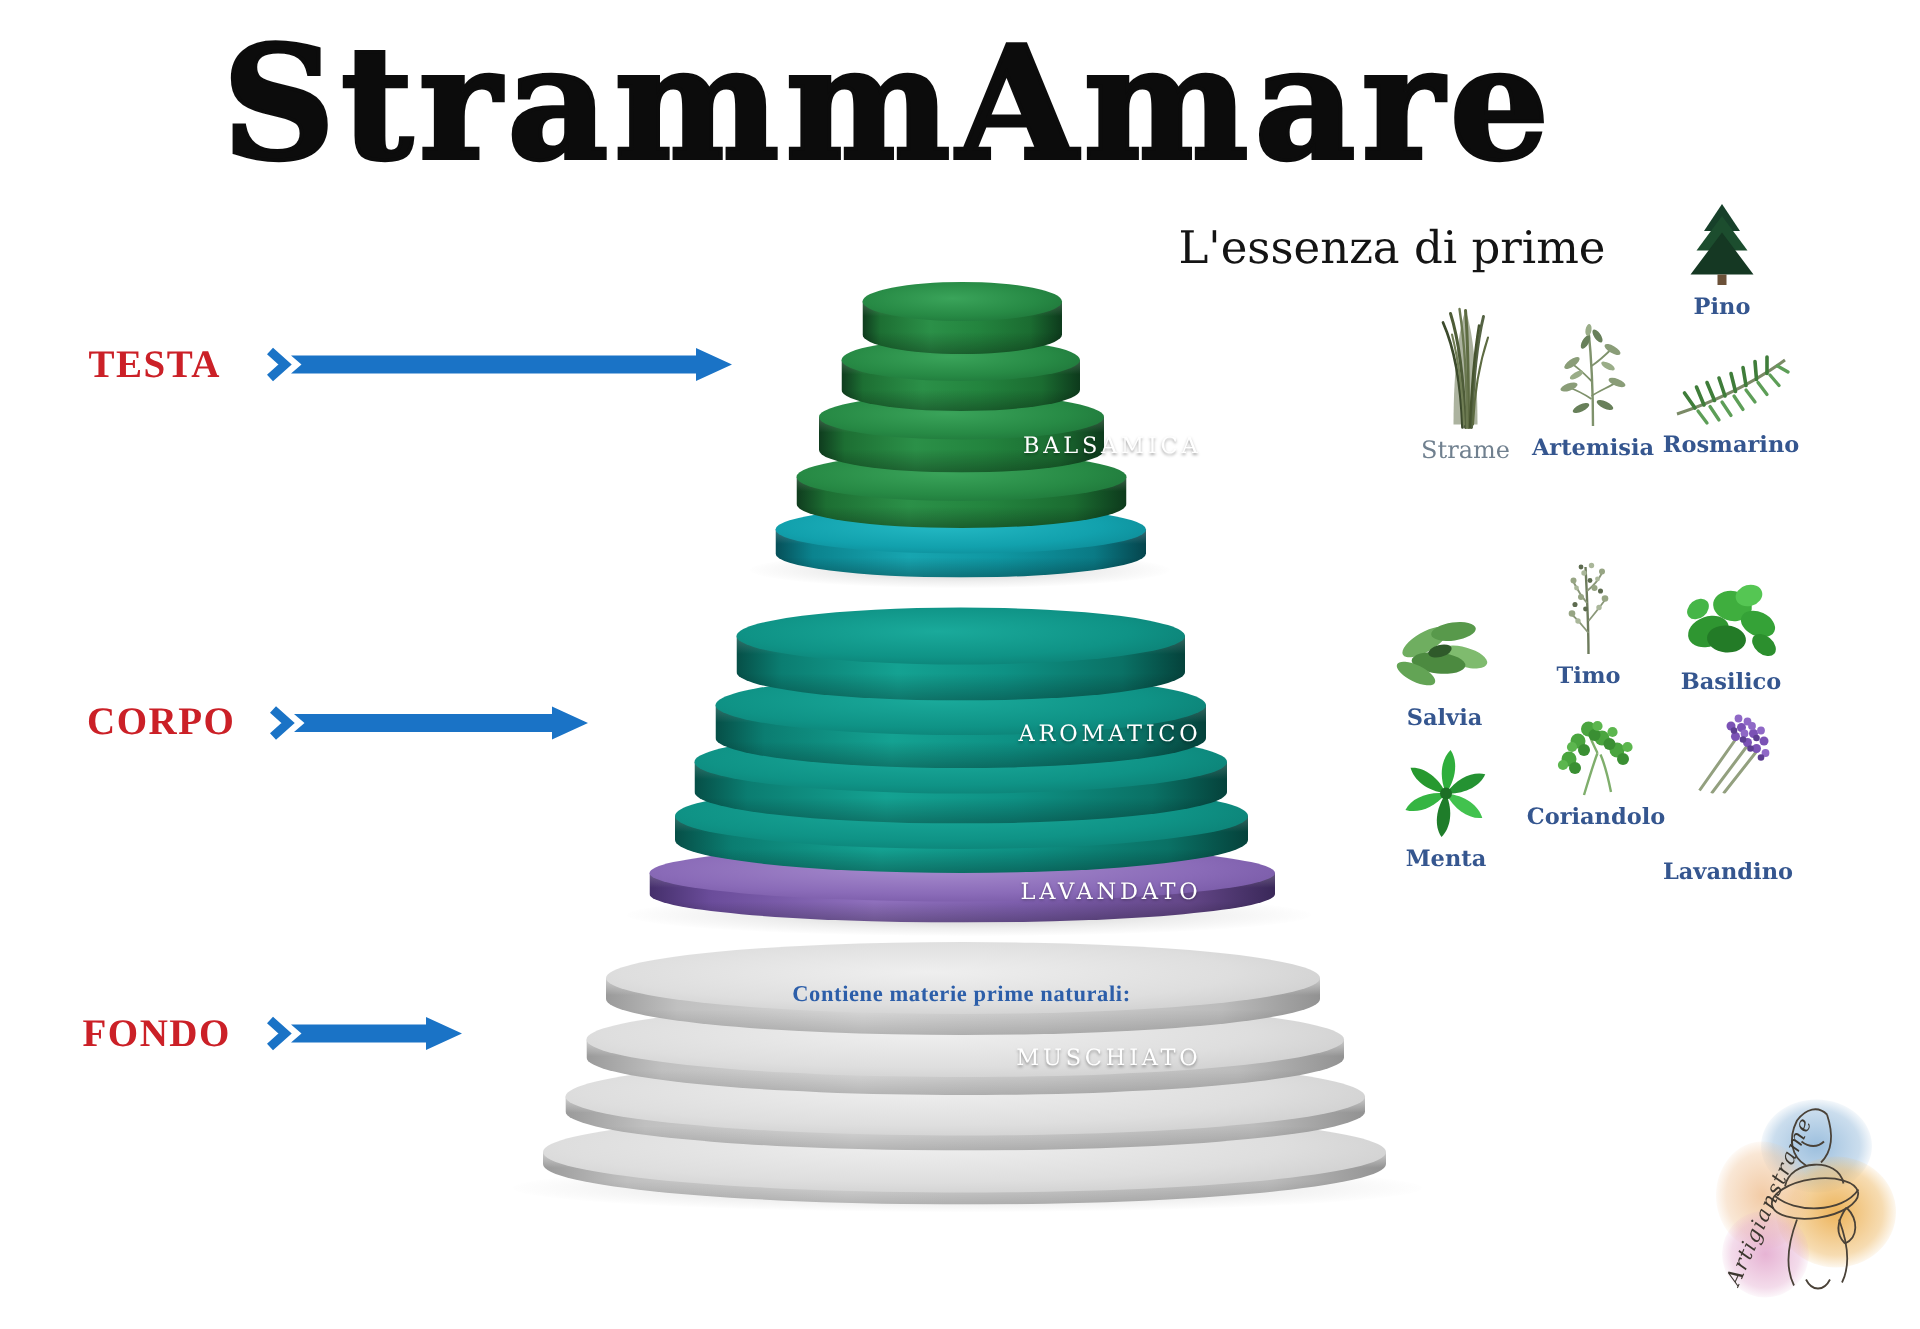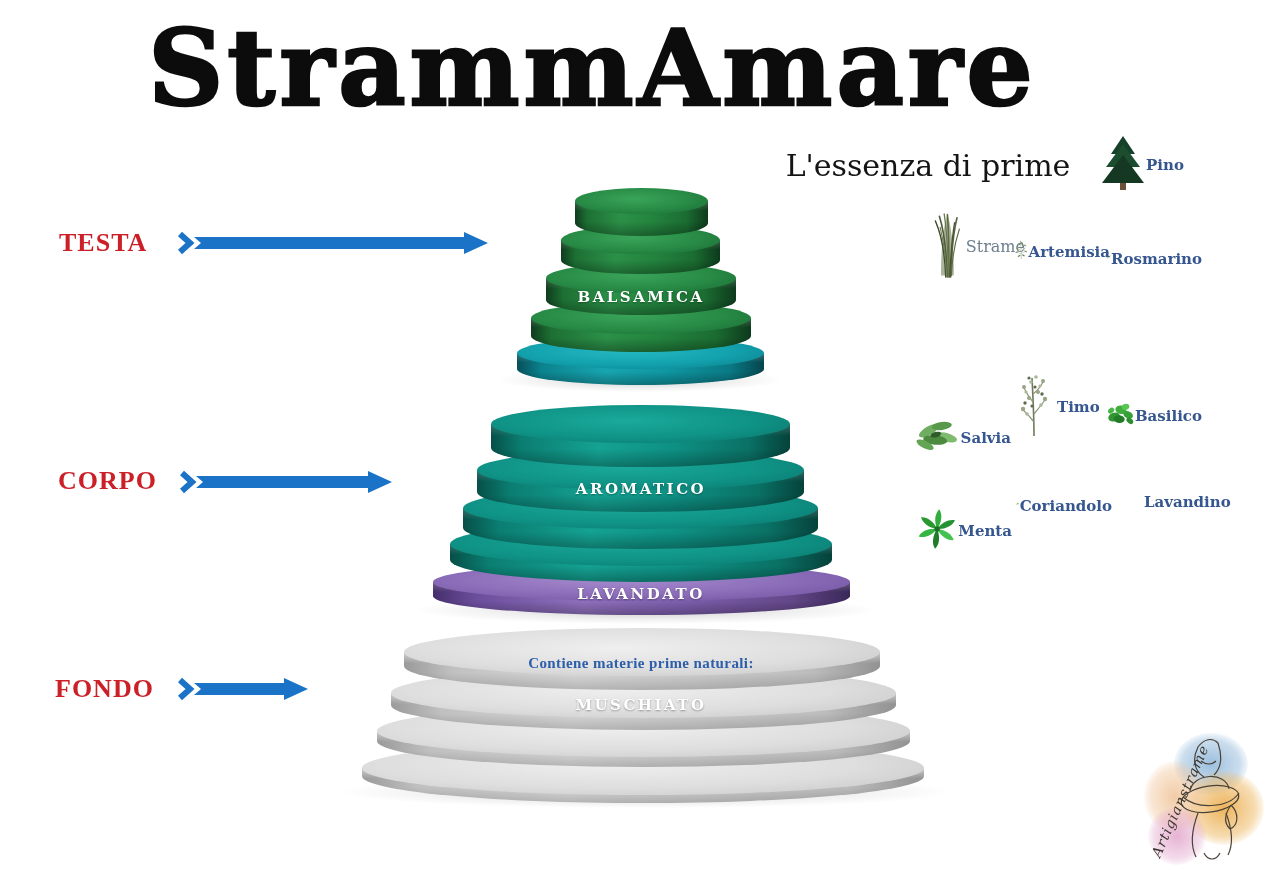--- a/index.html
+++ b/index.html
@@ -60,32 +60,32 @@
     linear-gradient(to bottom, rgba(255,255,255,.55) 0%, rgba(255,255,255,0) 30%, rgba(0,0,0,0) 55%, rgba(0,0,0,.17) 100%),
     linear-gradient(to right, #9a9a9a 0%, #c0c0c0 10%, #d8d8d8 36%, #cecece 60%, #bcbcbc 86%, #929292 100%); }
 
   .stack-shadow {
     position:absolute; border-radius:50%;
     background:radial-gradient(ellipse, rgba(70,70,70,.28) 0%, rgba(120,120,120,.12) 45%, rgba(0,0,0,0) 72%);
   }
 
   
   .tier-label {
-    position:absolute; width:320px; text-align:center; z-index:40;
-    font-family:"DejaVu Serif", serif; font-weight:bold; font-size:15px;
+    position:absolute; width:320px; text-align:right; z-index:40;
+    font-family:"DejaVu Serif", serif; font-weight:normal; font-size:15px;
     letter-spacing:2.5px; color:#ffffff; text-shadow:0 1px 2px rgba(0,0,0,.35);
   }
   .tier-note {
     position:absolute; width:420px; text-align:center; z-index:40;
     font-family:"DejaVu Serif", serif; font-weight:bold; font-size:15px;
     letter-spacing:.4px; color:var(--note_blue,#2c5ea9);
   }
 
   
-  .plant { position:absolute; width:96px; display:flex; flex-direction:row; align-items:center; }
+  .plant { position:absolute; width:96px; display:flex; flex-direction:column; align-items:center; }
   .plant-label {
     margin-top:3px; font-family:"DejaVu Serif", serif; font-weight:bold;
     font-size:15px; color:var(--plant_label_blue,#35568f); white-space:nowrap;
   }
   .plant-label.muted { color:var(--strame_label_gray,#70808f); font-weight:normal; font-size:16px; }
 
   
   .logo { position:absolute; left:1146px; top:731px; width:116px; height:142px; }
   .blob { position:absolute; border-radius:50%; }
   .blob.blue   { left:28px; top:2px;  width:74px; height:62px; background:radial-gradient(ellipse, rgba(139,180,216,.85) 0%, rgba(139,180,216,.45) 55%, rgba(139,180,216,0) 75%); }

